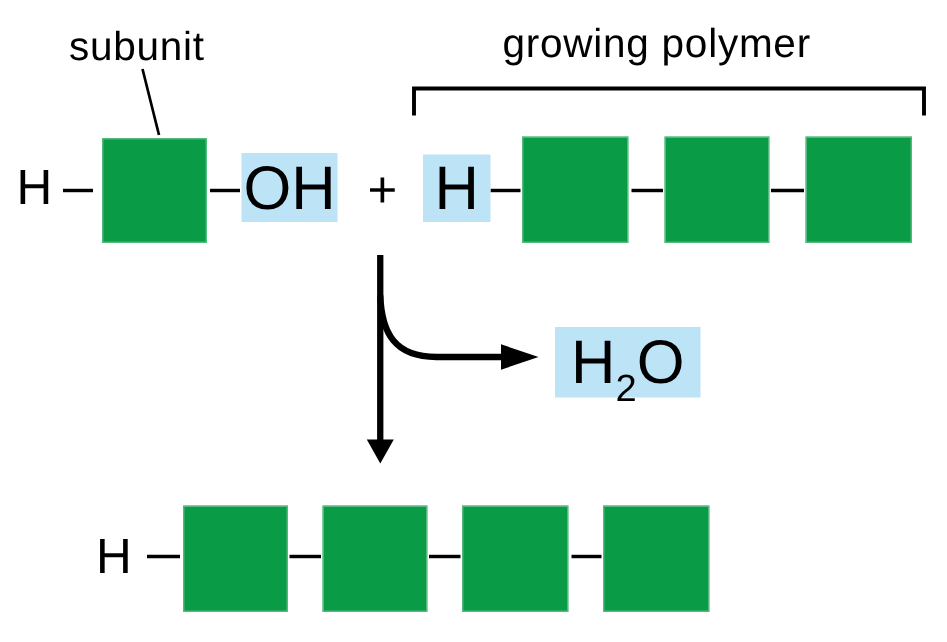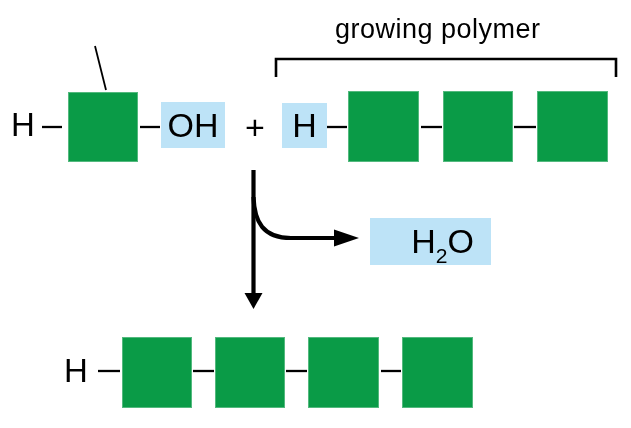--- a/index.html
+++ b/index.html
@@ -44,21 +44,21 @@
     justify-content: center;
   }
   .atom {
     position: absolute;
     display: flex;
     align-items: center;
     justify-content: center;
     white-space: nowrap;
   }
   .chem { font-size: 33px; }
-  .chem-sm { font-size: 34px; }
+  .chem-sm { font-size: 41px; }
   .plus { font-size: 34px; }
   sub.chem-sub {
     font-size: 0.62em;
     line-height: 0;
     position: relative;
     bottom: -0.12em;
   }
 </style>
 </head>
 <body>
@@ -90,41 +90,42 @@
       <line x1="253.5" y1="170" x2="253.5" y2="296" stroke="#000" stroke-width="4.2"></line>
       <polygon points="244.5,293 262.5,293 253.5,309" fill="#000"></polygon>
     </g>
 
     <g>
       <path d="M253.5,197 C254.5,222 263,238 291,238 L335,238" fill="none" stroke="#000" stroke-width="4.2"></path>
       <polygon points="334,229.5 334,246.5 359,238" fill="#000"></polygon>
     </g>
   </svg>
 
+  <div class="label label-subunit">subunit</div>
   <div class="label label-growing">growing polymer</div>
 
   <div class="atom chem" style="left:6px; top:106px; width:34px; height:38px;">H</div>
 
   <div class="square" style="left:68px; top:92px; width:70px; height:70px;"></div>
 
   <div class="bluebox" style="left:161px; top:102px; width:64px; height:46px;">
     <span class="chem-sm">OH</span>
   </div>
 
   <div class="atom plus" style="left:239px; top:107px; width:32px; height:40px;">+</div>
 
   <div class="bluebox" style="left:282px; top:103px; width:45px; height:45px;">
     <span class="chem-sm">H</span>
   </div>
 
   <div class="square" style="left:348px; top:91px; width:71px; height:71px;"></div>
   <div class="square" style="left:443px; top:91px; width:70px; height:71px;"></div>
   <div class="square" style="left:537px; top:91px; width:71px; height:71px;"></div>
 
-  <div class="bluebox" style="left:370px; top:218px; width:97px; height:47px;padding-left:24px;">
+  <div class="bluebox" style="left:370px; top:218px; width:97px; height:47px;">
     <span class="chem-sm"><span>H</span><sub class="chem-sub">2</sub><span>O</span></span>
   </div>
 
   <div class="atom chem" style="left:59px; top:353px; width:34px; height:36px;">H</div>
 
   <div class="square" style="left:122px; top:337px; width:70px; height:71px;"></div>
   <div class="square" style="left:215px; top:337px; width:70px; height:71px;"></div>
   <div class="square" style="left:308px; top:337px; width:71px; height:71px;"></div>
   <div class="square" style="left:402px; top:337px; width:71px; height:71px;"></div>
 

